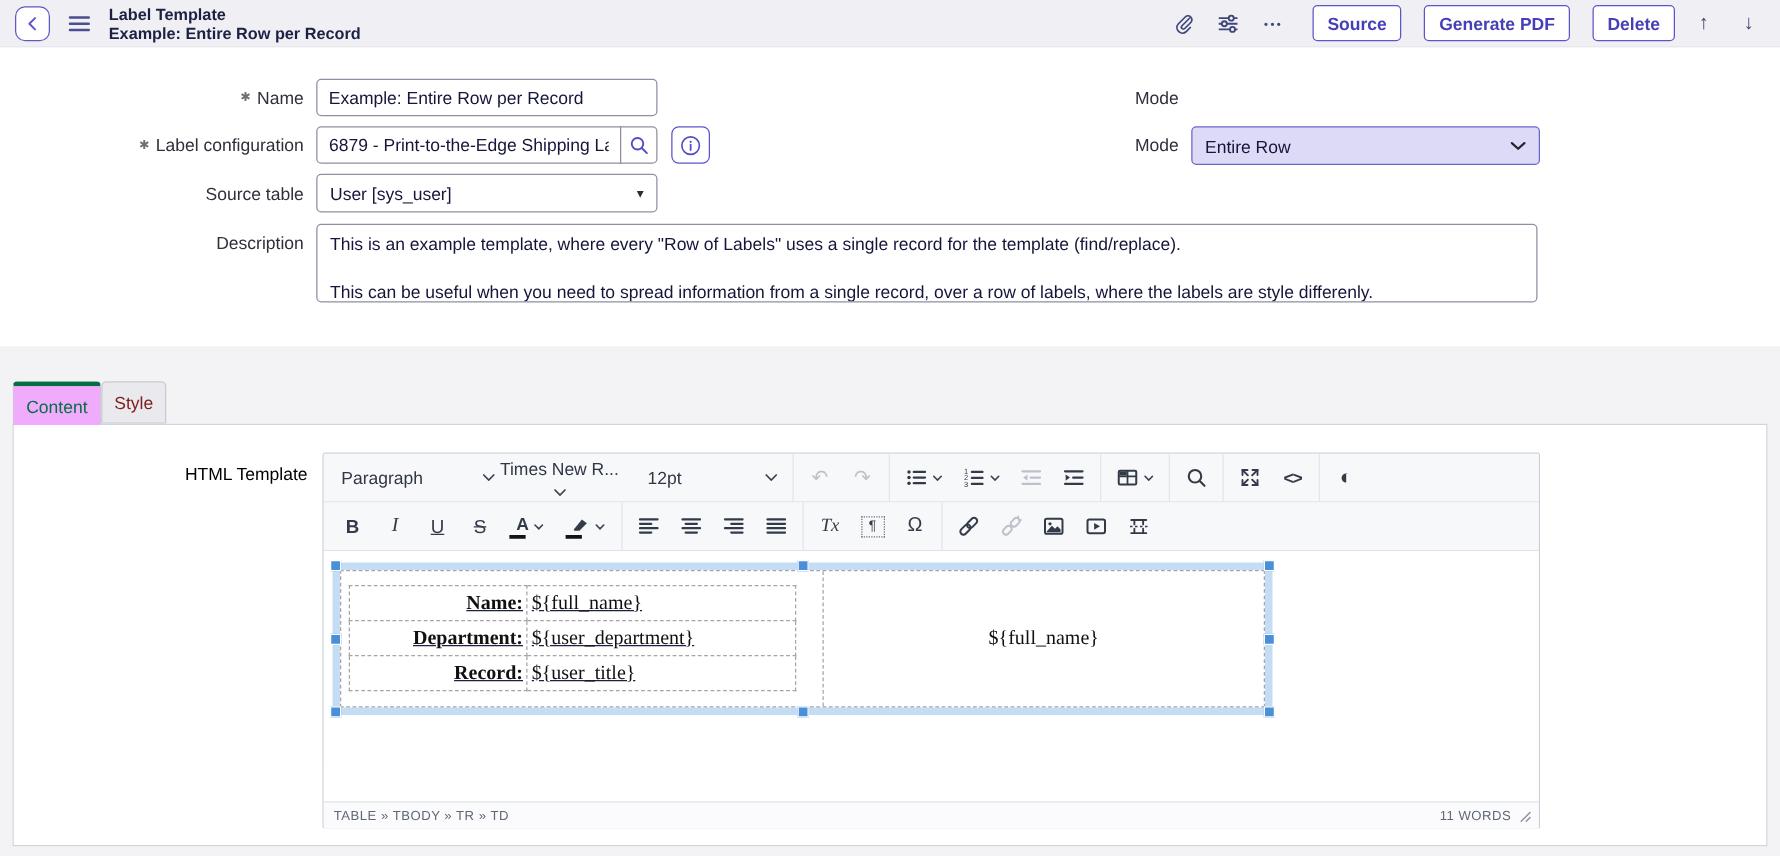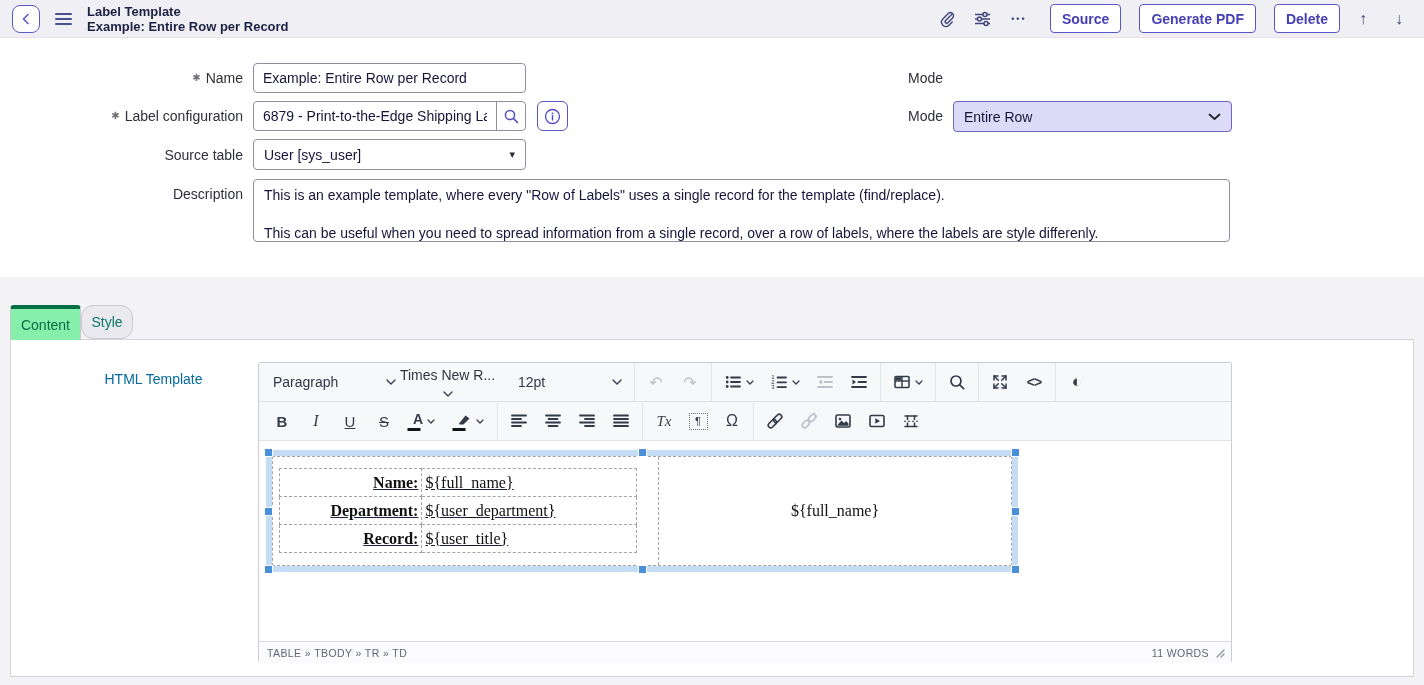--- a/index.html
+++ b/index.html
@@ -29,26 +29,26 @@
   .selbox { position:absolute; height:31px; border:1px solid #8f8fa0; border-radius:4px; padding:0 10px; font-size:14px; color:#15153a; background:#fff; display:flex; align-items:center; justify-content:space-between; cursor:pointer; }
   .sq-btn { position:absolute; width:30px; height:30px; background:#fff; display:flex; align-items:center; justify-content:center; cursor:pointer; }
   #search-btn { left:496px; top:63px; border:1px solid #8f8fa0; border-left:1px solid #8f8fa0; border-radius:0 4px 4px 0; }
   #info-btn { left:537px; top:63px; width:31px; border:1px solid #5a55c8; border-radius:6px; }
   textarea.desc { position:absolute; left:253px; top:141px; width:977px; height:63px; border:1px solid #8f8fa0; border-radius:4px; padding:6px 10px; font-size:14px; line-height:19px; color:#15153a; font-family:inherit; resize:none; overflow:hidden; background:#fff; }
   .tri { font-size:11px; color:#2b2e38; }
 
   
   .page-lower { position:absolute; top:277px; left:0; width:1424px; height:408px; background:#f3f3f6; }
   .tab { position:absolute; display:flex; align-items:center; justify-content:center; font-size:14px; border:1px solid #c9c9d2; border-radius:4px 4px 0 0; cursor:pointer; }
-  #tab-content { left:10px; top:305px; width:71px; height:35px; background:#86efac; border-top:4px solid #046e44; border-bottom:none; color:#046e44; z-index:3; }
-  #tab-style { left:81px; top:305px; width:52px; height:34px; background:#e9e9ee; color:#0f766e; z-index:1;border-radius:12px; }
+  #tab-content { left:10px; top:305px; width:71px; height:35px; background:#f0abfc; border-top:4px solid #046e44; border-bottom:none; color:#046e44; z-index:3; }
+  #tab-style { left:81px; top:305px; width:52px; height:34px; background:#e9e9ee; color:#7f1d1d; z-index:1; }
   .panel { position:absolute; left:10px; top:339px; width:1404px; height:338px; background:#fff; border:1px solid #d4d4dc; z-index:2; }
 
   
-  .ed-label { position:absolute; left:50px; top:31px; width:185px; text-align:center; font-size:14px; color:#0369a1; }
+  .ed-label { position:absolute; left:50px; top:31px; width:185px; text-align:right; font-size:14px; color:#000000; }
   .editor { position:absolute; left:247px; top:22px; width:974px; height:301px; border:1px solid #c9ced6; border-radius:2px; background:#fff; }
   .tb-row { height:39px; background:#f7f8fa; border-bottom:1px solid #dfe3e8; display:flex; align-items:center; padding:0 6px; }
   .tb-sep { width:1px; background:#e2e5ea; align-self:stretch; margin:0 4px; }
   .tb-btn { position:relative; height:30px; min-width:34px; padding:0 4px; display:flex; align-items:center; justify-content:center; border-radius:3px; color:#333b49; font-size:15px; cursor:pointer; background:transparent; border:none; font-family:inherit; }
   .tb-btn.wide { min-width:46px; gap:4px; }
   .tb-btn.off { color:#bcc1ca; cursor:default; }
   .tb-select { height:30px; display:flex; align-items:center; justify-content:space-between; padding:0 8px; font-size:14px; color:#2f3745; cursor:pointer; }
   #sel-paragraph { width:120px;gap:48px; } #sel-font { width:125px;flex-direction:column; } #sel-size { width:120px; }
   .glyph-b { font-weight:700; font-size:15px; }
   .glyph-i { font-style:italic; font-family:"Liberation Serif",serif; font-size:16px; }

